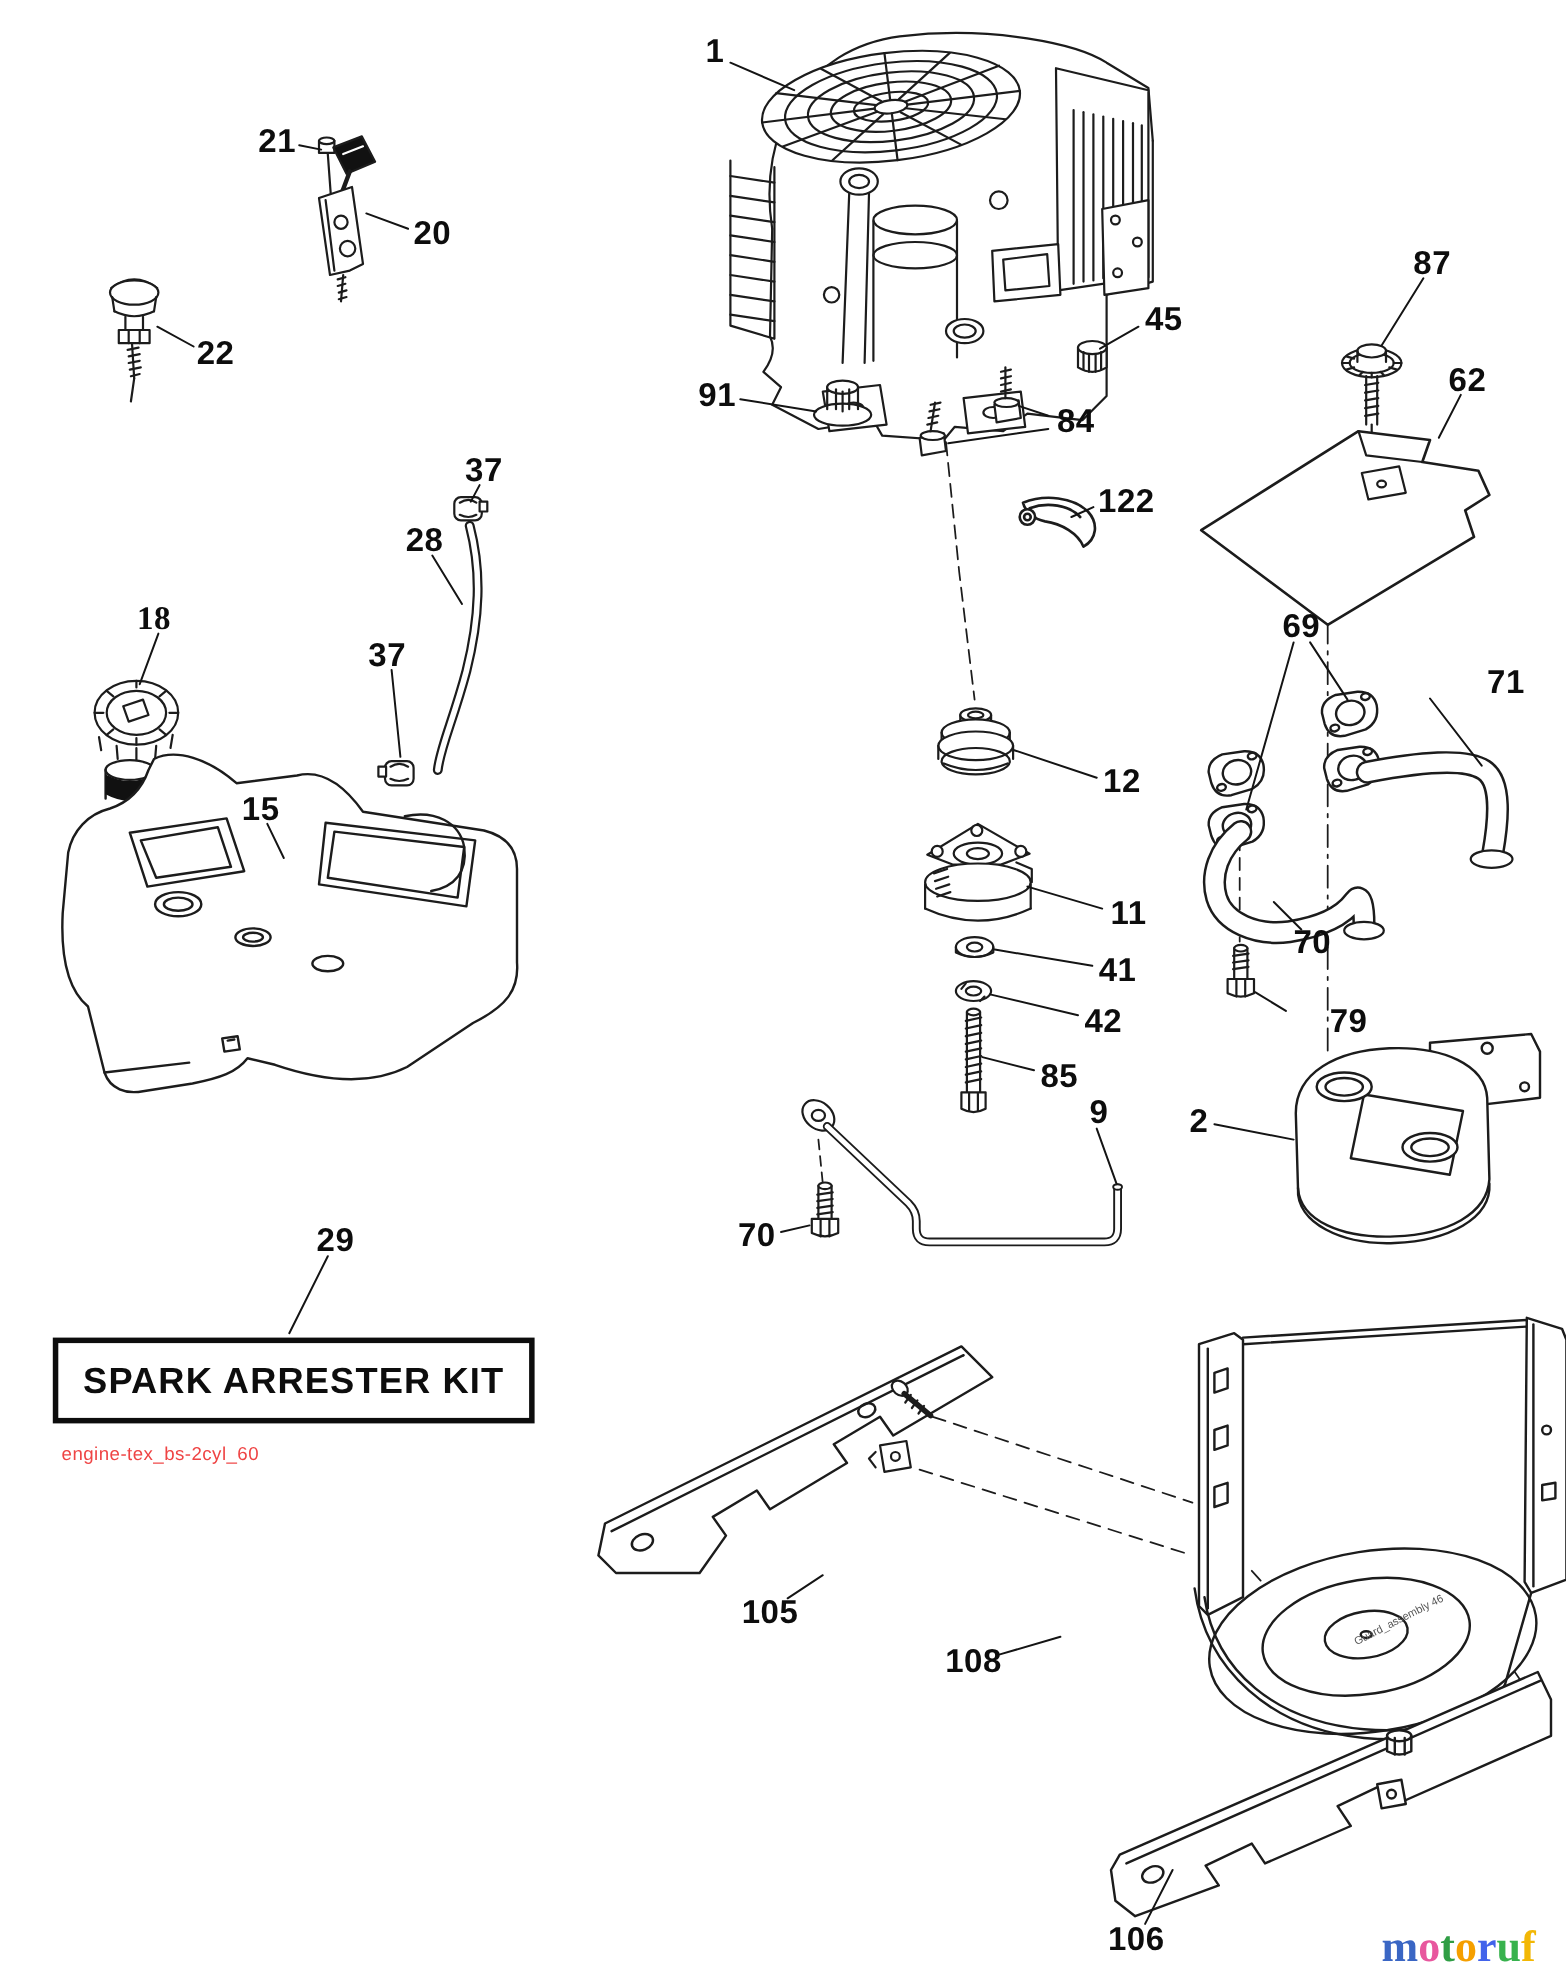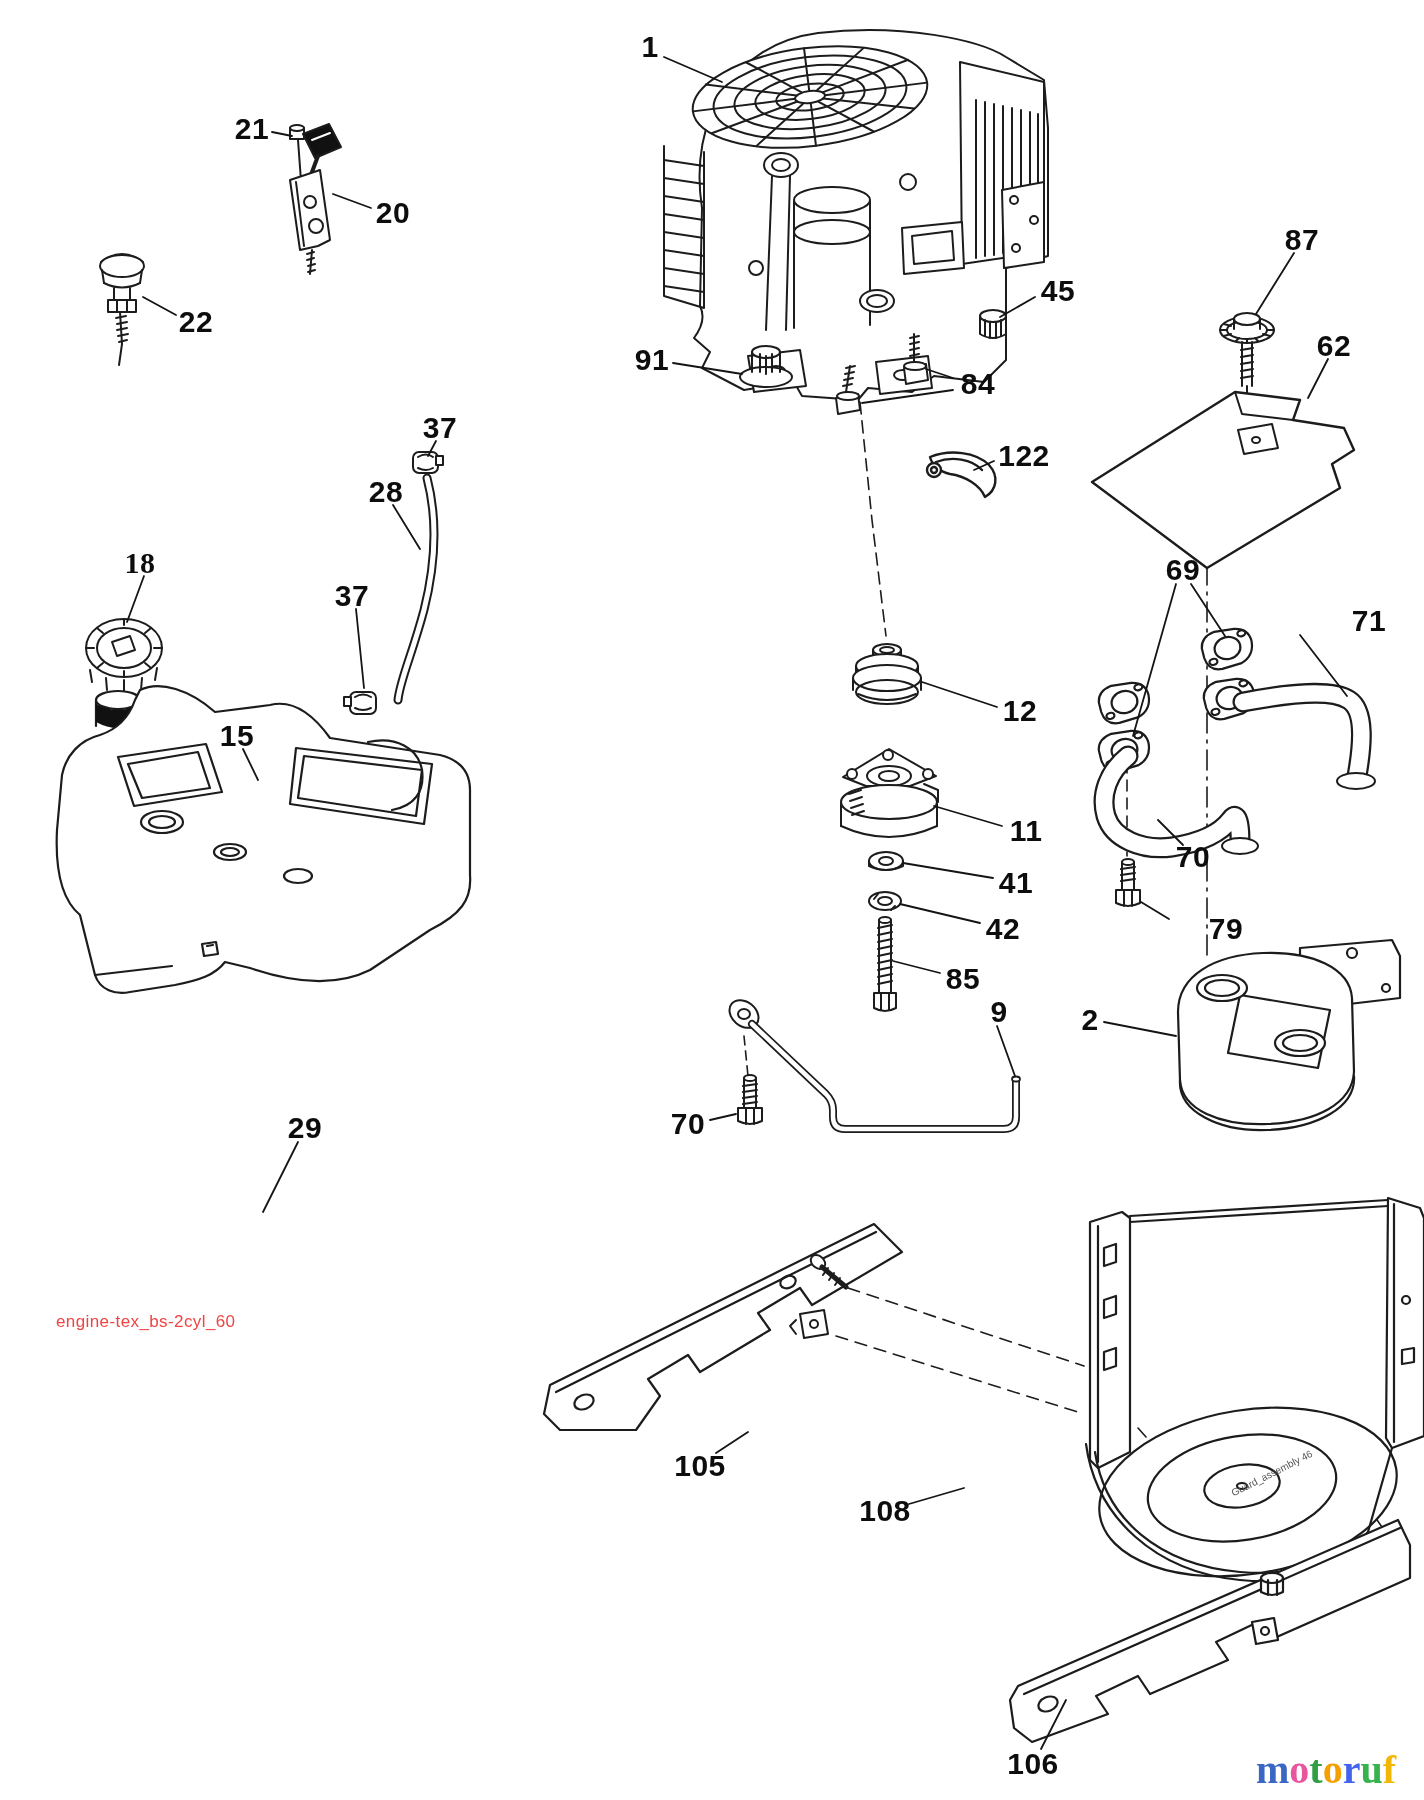--- a/index.html
+++ b/index.html
@@ -513,20 +513,23 @@
       <div class="callout" style="left: 1183px; top: 929px; margin-left: 43px;">79</div>
       <div class="callout" style="left: 999px; top: 1012px;">9</div>
       <div class="callout" style="left: 1090px; top: 1020px;">2</div>
       <div class="callout" style="left: 688px; top: 1124px;">70</div>
       <div class="callout" style="left: 305px; top: 1128px;">29</div>
       <div class="callout" style="left: 700px; top: 1466px;">105</div>
       <div class="callout" style="left: 885px; top: 1511px;">108</div>
       <div class="callout" style="left: 1033px; top: 1764px;">106</div>
     </div>
 
+  <div class="kit-box">
+    <span>SPARK ARRESTER KIT</span>
+  </div>
 
   <div class="file-note">engine-tex_bs-2cyl_60</div>
 
   <div class="guard-note">Guard_assembly 46</div>
 
   <div class="watermark">
     <span class="word"><span style="color: rgb(58, 102, 196);">m</span><span style="color: rgb(232, 87, 158);">o</span><span style="color: rgb(47, 158, 68);">t</span><span style="color: rgb(245, 159, 0);">o</span><span style="color: rgb(66, 99, 235);">r</span><span style="color: rgb(55, 178, 77);">u</span><span style="color: rgb(242, 183, 5);">f</span></span>
     <span class="suffix" style="color: rgb(143, 143, 143);">.de</span>
   </div>
 

